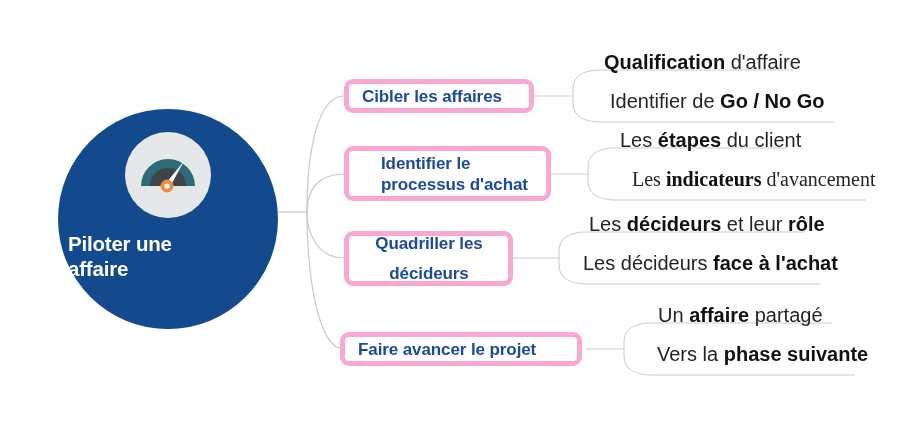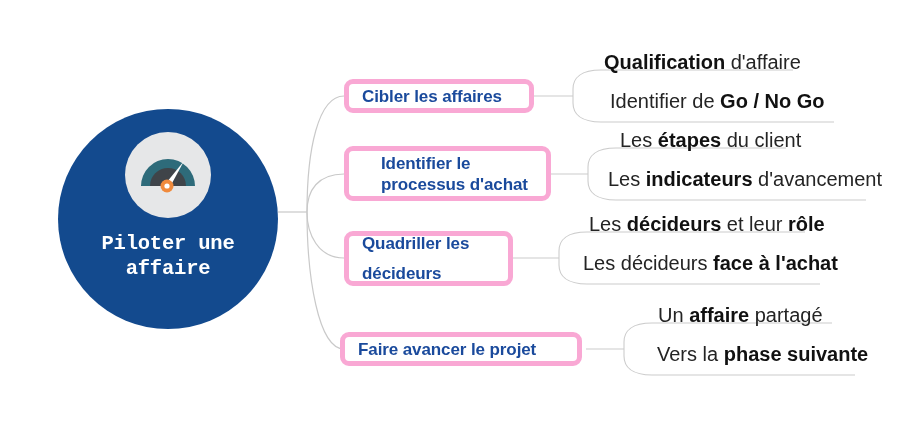--- a/index.html
+++ b/index.html
@@ -33,24 +33,22 @@
     display:flex;align-items:center;justify-content:center;
     position:relative;
     overflow:hidden;
   }
   .center-label{
     margin-top:13px;
     color:#ffffff;
     font-size:20.5px;
     font-weight:bold;
     line-height:25px;
-    text-align:center;
     letter-spacing:-0.2px;
     width:200px;
-    font-family:Liberation Mono, monospace;
   }
   
   .branch-box{
     position:absolute;
     background:#ffffff;
     border:5px solid #f9a8d4;
     border-radius:9px;
     box-sizing:border-box;
     display:flex;
     align-items:center;
@@ -123,40 +121,40 @@
 
   <div class="branch-box" style="left:344px;top:79px;width:190px;height:34px;">
     <span>Cibler les affaires</span>
   </div>
 
   <div class="branch-box" style="left:344px;top:146px;width:207px;height:55px;flex-direction:column;align-items:flex-start;justify-content:center;padding-left:32px;">
     <span>Identifier le</span>
     <span>processus d'achat</span>
   </div>
 
-  <div class="branch-box" style="left:344px;top:231px;width:169px;height:55px;flex-direction:column;align-items:flex-start;justify-content:center;gap:9px;">
+  <div class="branch-box" style="left:344px;top:231px;width:169px;height:55px;flex-direction:column;align-items:center;justify-content:center;gap:9px;">
     <span>Quadriller les</span>
     <span>décideurs</span>
   </div>
 
   <div class="branch-box" style="left:332px;top:332px;width:242px;height:34px;margin-left:8px;">
     <span>Faire avancer le projet</span>
   </div>
 
   <div class="leaf" style="left:604px;top:53px;">
     <b>Qualification</b><span> d'affaire</span>
   </div>
   <div class="leaf" style="left:610px;top:92px;">
     <span>Identifier de </span><b>Go / No Go</b>
   </div>
 
   <div class="leaf" style="left:620px;top:131px;">
     <span>Les </span><b>étapes</b><span> du client</span>
   </div>
-  <div class="leaf" style="left:608px;top:170px;">
+  <div class="leaf" style="left:632px;top:170px;font-family:Liberation Serif, serif;">
     <span>Les </span><b>indicateurs</b><span> d'avancement</span>
   </div>
 
   <div class="leaf" style="left:589px;top:215px;">
     <span>Les </span><b>décideurs</b><span> et leur </span><b>rôle</b>
   </div>
   <div class="leaf" style="left:583px;top:254px;">
     <span>Les décideurs </span><b>face à l'achat</b>
   </div>
 

